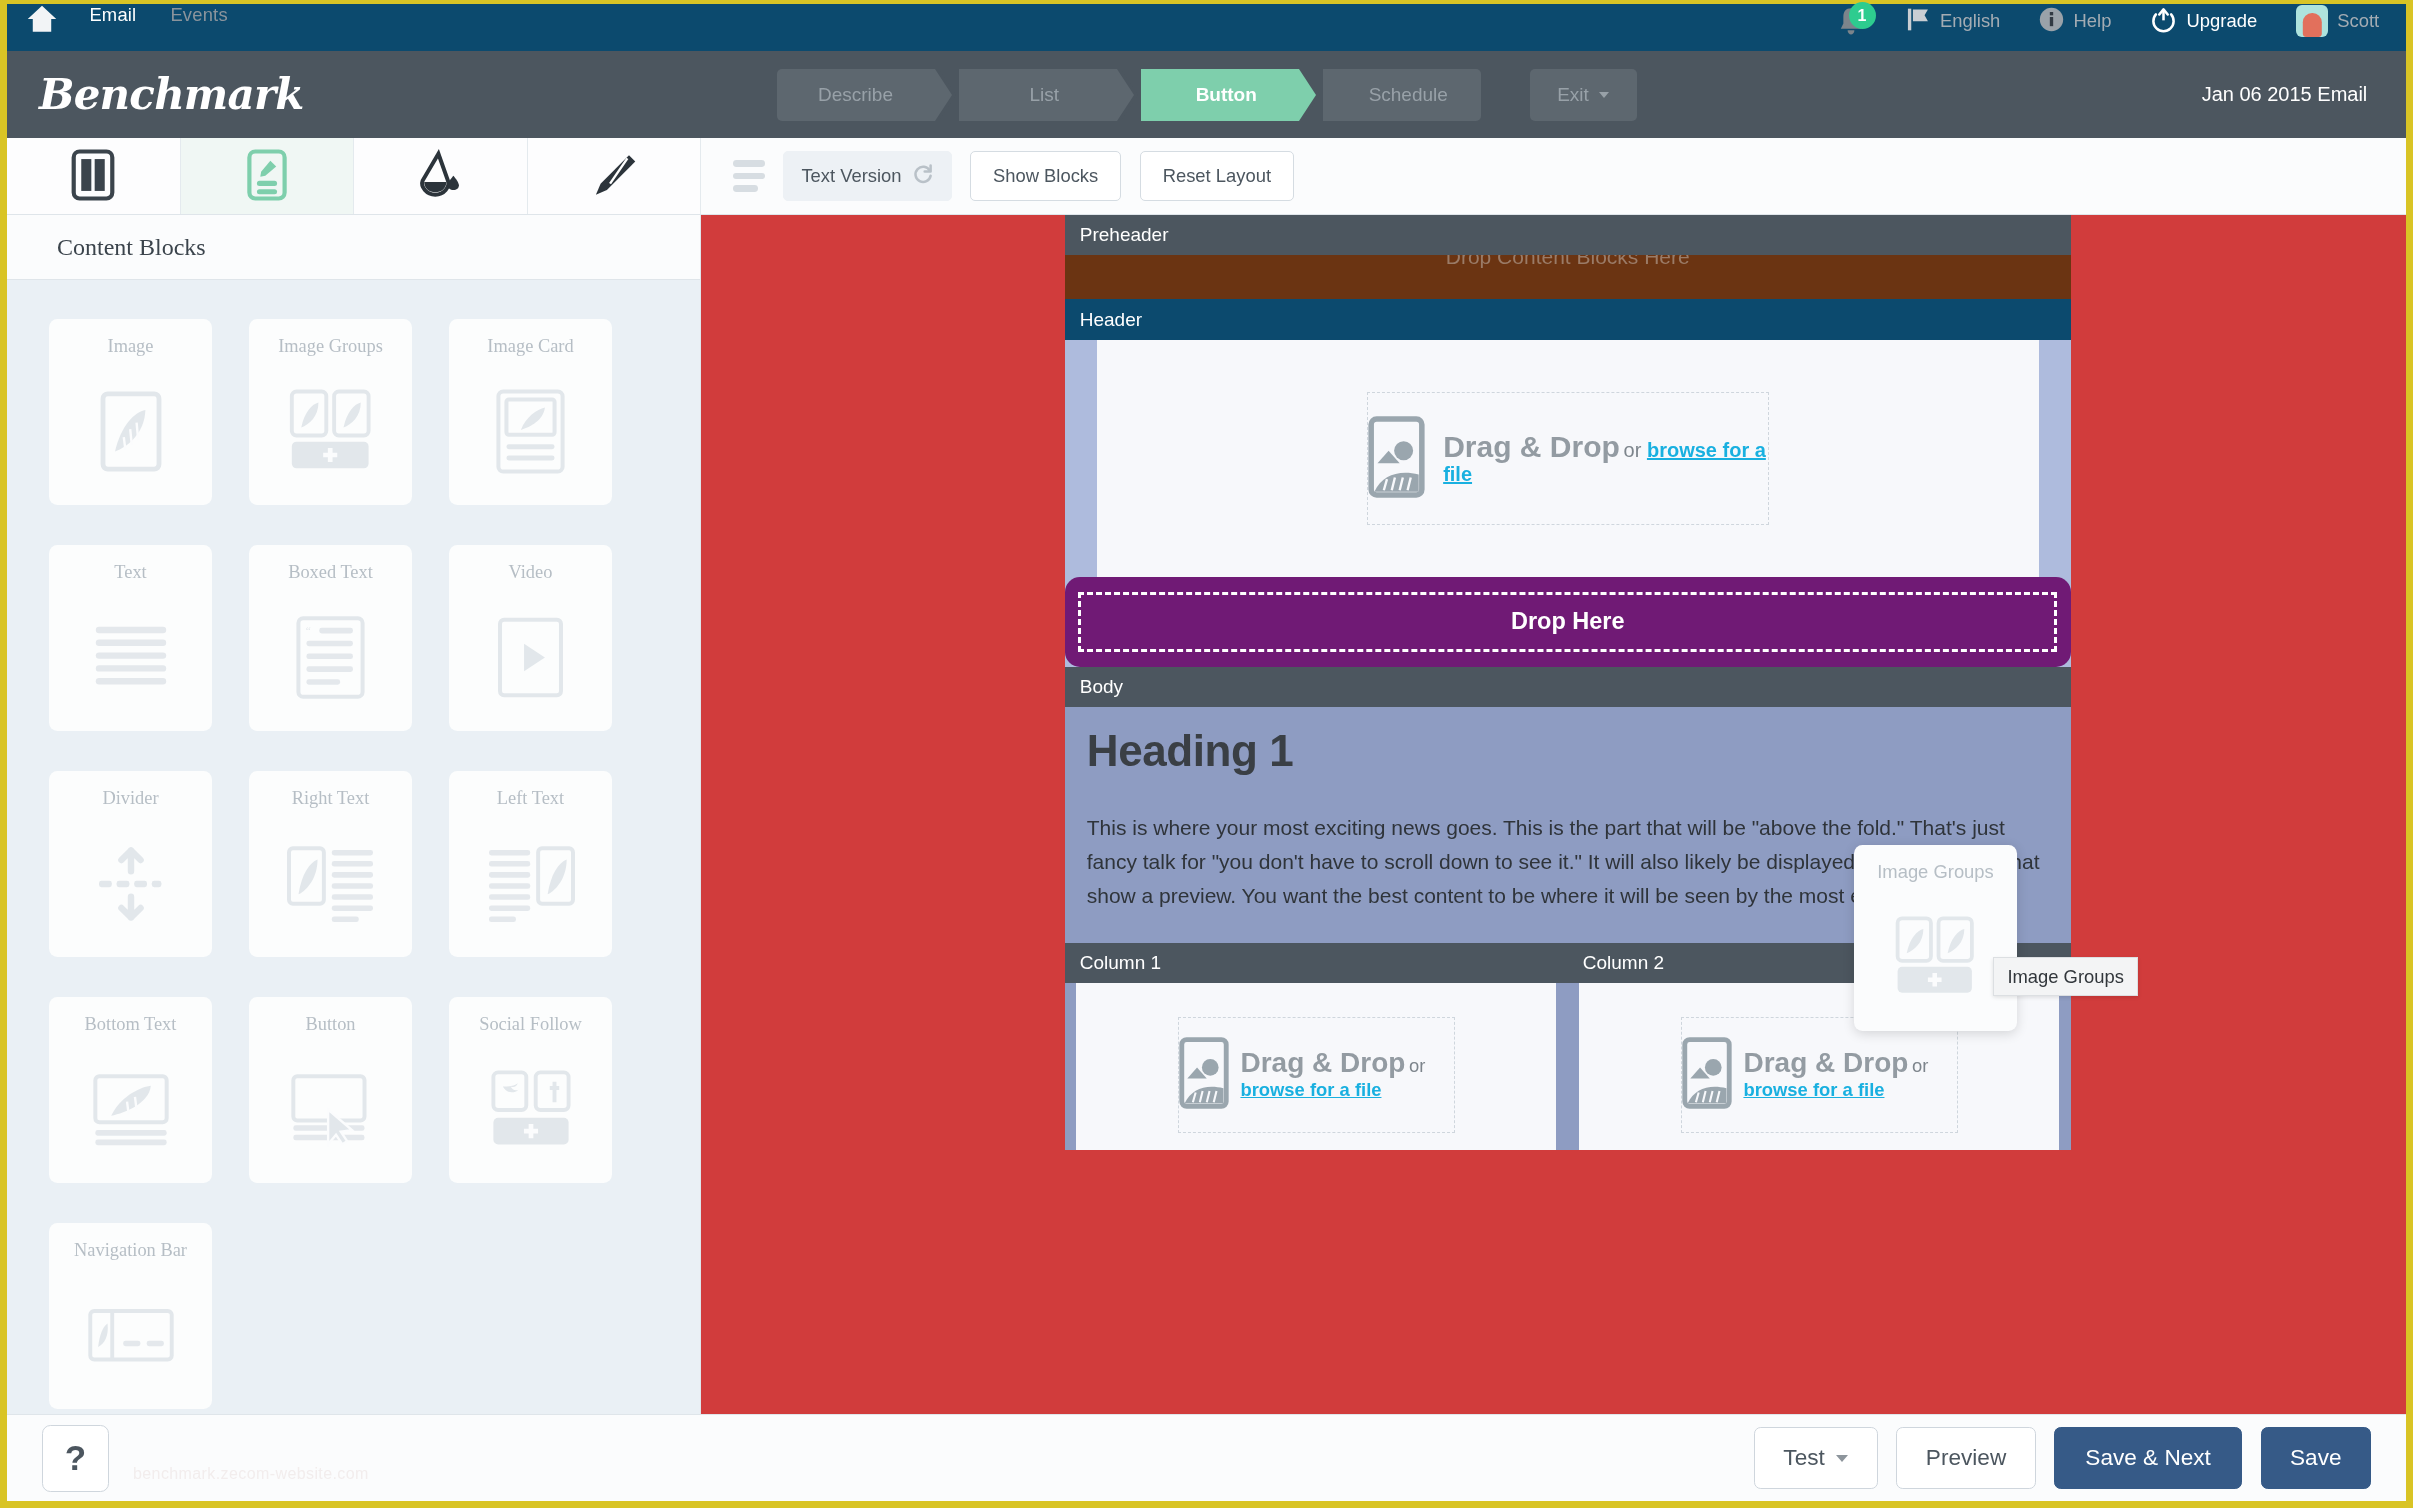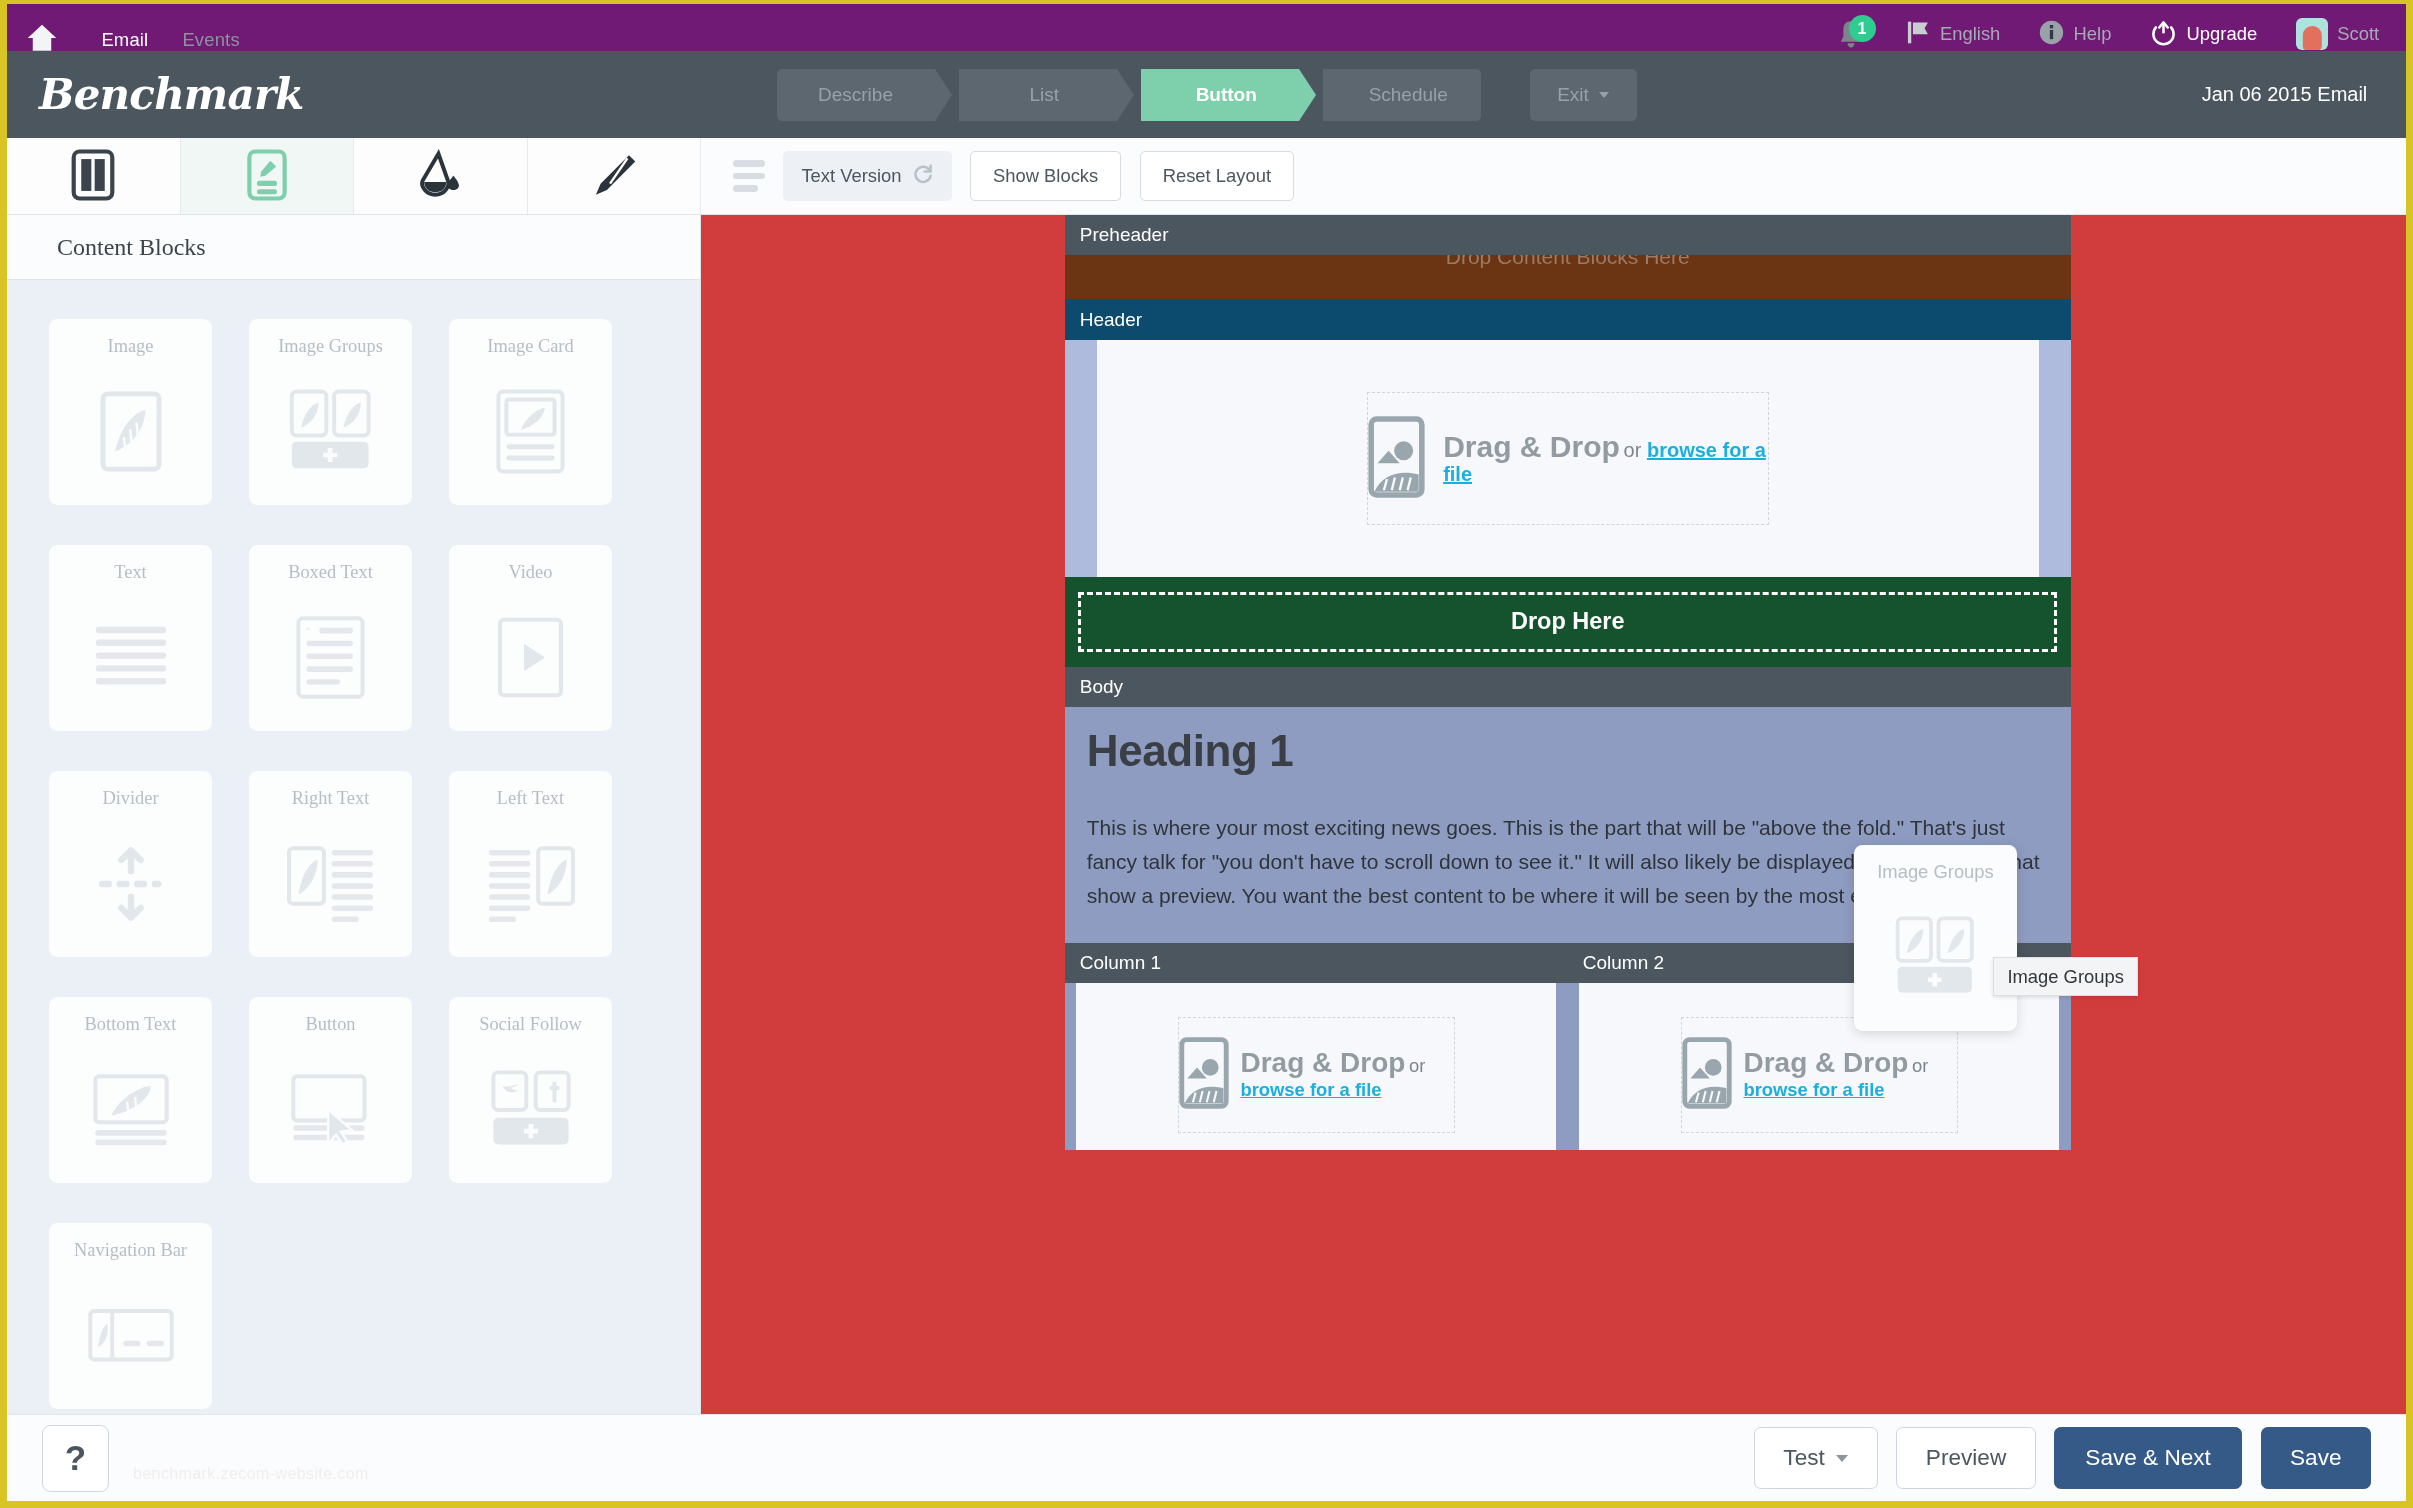--- a/index.html
+++ b/index.html
@@ -13,24 +13,23 @@
     border-left: 7.5px solid #d9c425;
     border-right: 7.5px solid #d9c425;
     border-top: 4.2px solid #d9c425;
     border-bottom: 7.5px solid #d9c425;
     background: #f7f9fa;
     display: flex; flex-direction: column;
   }
 
   
   .topnav {
-    height: 47px; background: #701a75; flex: 0 0 47px;
-    display: flex; align-items: flex-end; padding: 0 18.4px;
+    height: 47px; background: #0c4a6e; flex: 0 0 47px;
+    display: flex; align-items: flex-start; padding: 0 18.4px;
     position: relative;
-    gap: 12px;
   }
   .home-icon { width: 34px; height: 28.5px; margin-right: 30px; display:block; }
   .topnav-links { display: flex; align-items: center; gap: 34px; }
   .topnav-link {
     font-size: 18.4px; color: #8b949c; letter-spacing: 0.2px;
   }
   .topnav-link.active { color: #ffffff; }
   .topnav-right {
     margin-left: auto; display: flex; align-items: center; gap: 39px;
     padding-right: 8.4px;
@@ -189,21 +188,21 @@
     border: 1.7px dashed #cfd6dd; margin: 0 auto; width: 402px;
     display: flex; align-items: center; justify-content: center; gap: 18.4px;
     padding: 22px 0;
   }
   .dd-text { }
   .dd-title { font-size: 30px; color: #939ba2; font-weight: bold; line-height: 1.1; }
   .dd-sub { font-size: 20px; color: #7d858c; margin-top: 8.4px; }
   .dd-sub a { color: #19b0e0; font-weight: bold; text-decoration: underline; }
 
   .drophere {
-    background: #14532d; padding: 15px 13.4px; position: relative;
+    background: #701a75; padding: 15px 13.4px; position: relative; border-radius: 15px;
   }
   .drophere-inner {
     border: 3.4px dashed #ffffff; height: 60px;
     display: flex; align-items: center; justify-content: center;
     color: #fff; font-size: 23.5px; font-weight: bold;
   }
   .body-content { background: #8e9cc2; padding: 18.4px 22px 30px 22px; }
   .heading1 { font-size: 44px; color: #3a3f45; font-weight: bold; letter-spacing: -0.4px; }
   .body-para { font-size: 21px; color: #2f343a; line-height: 1.62; margin-top: 35px; }
   .cols-label-row { display: flex; background: #4c565f; }

